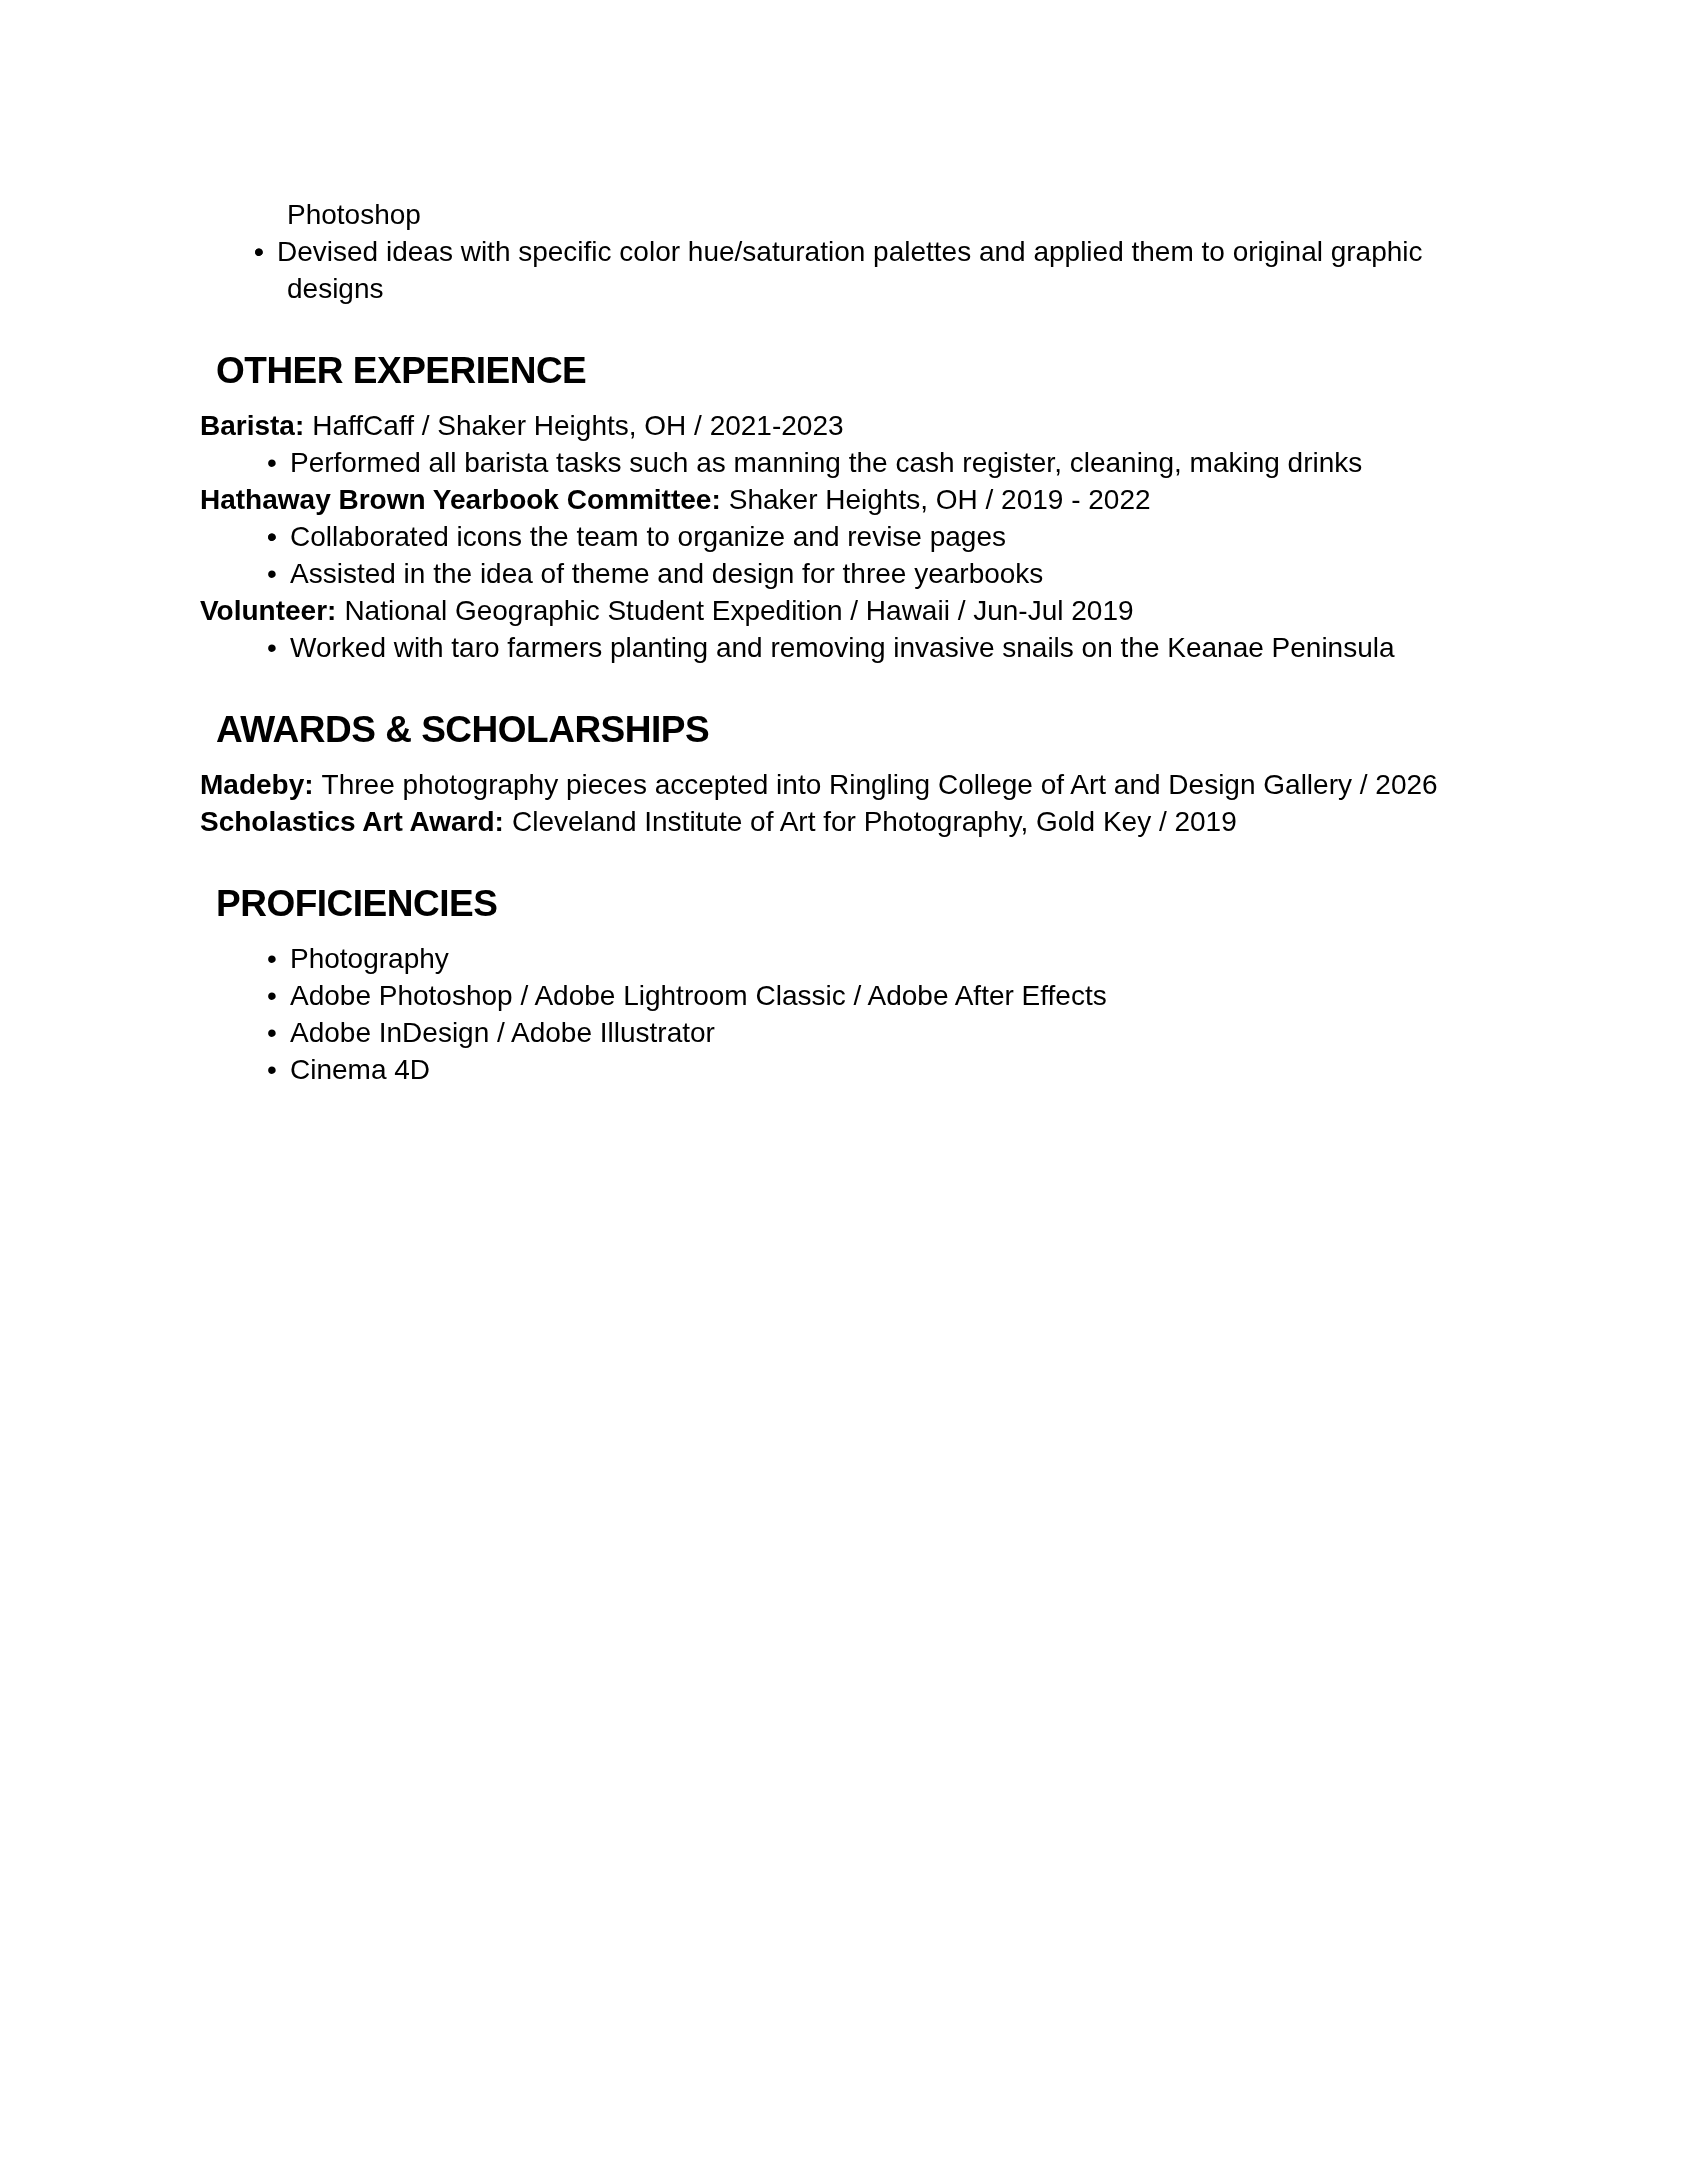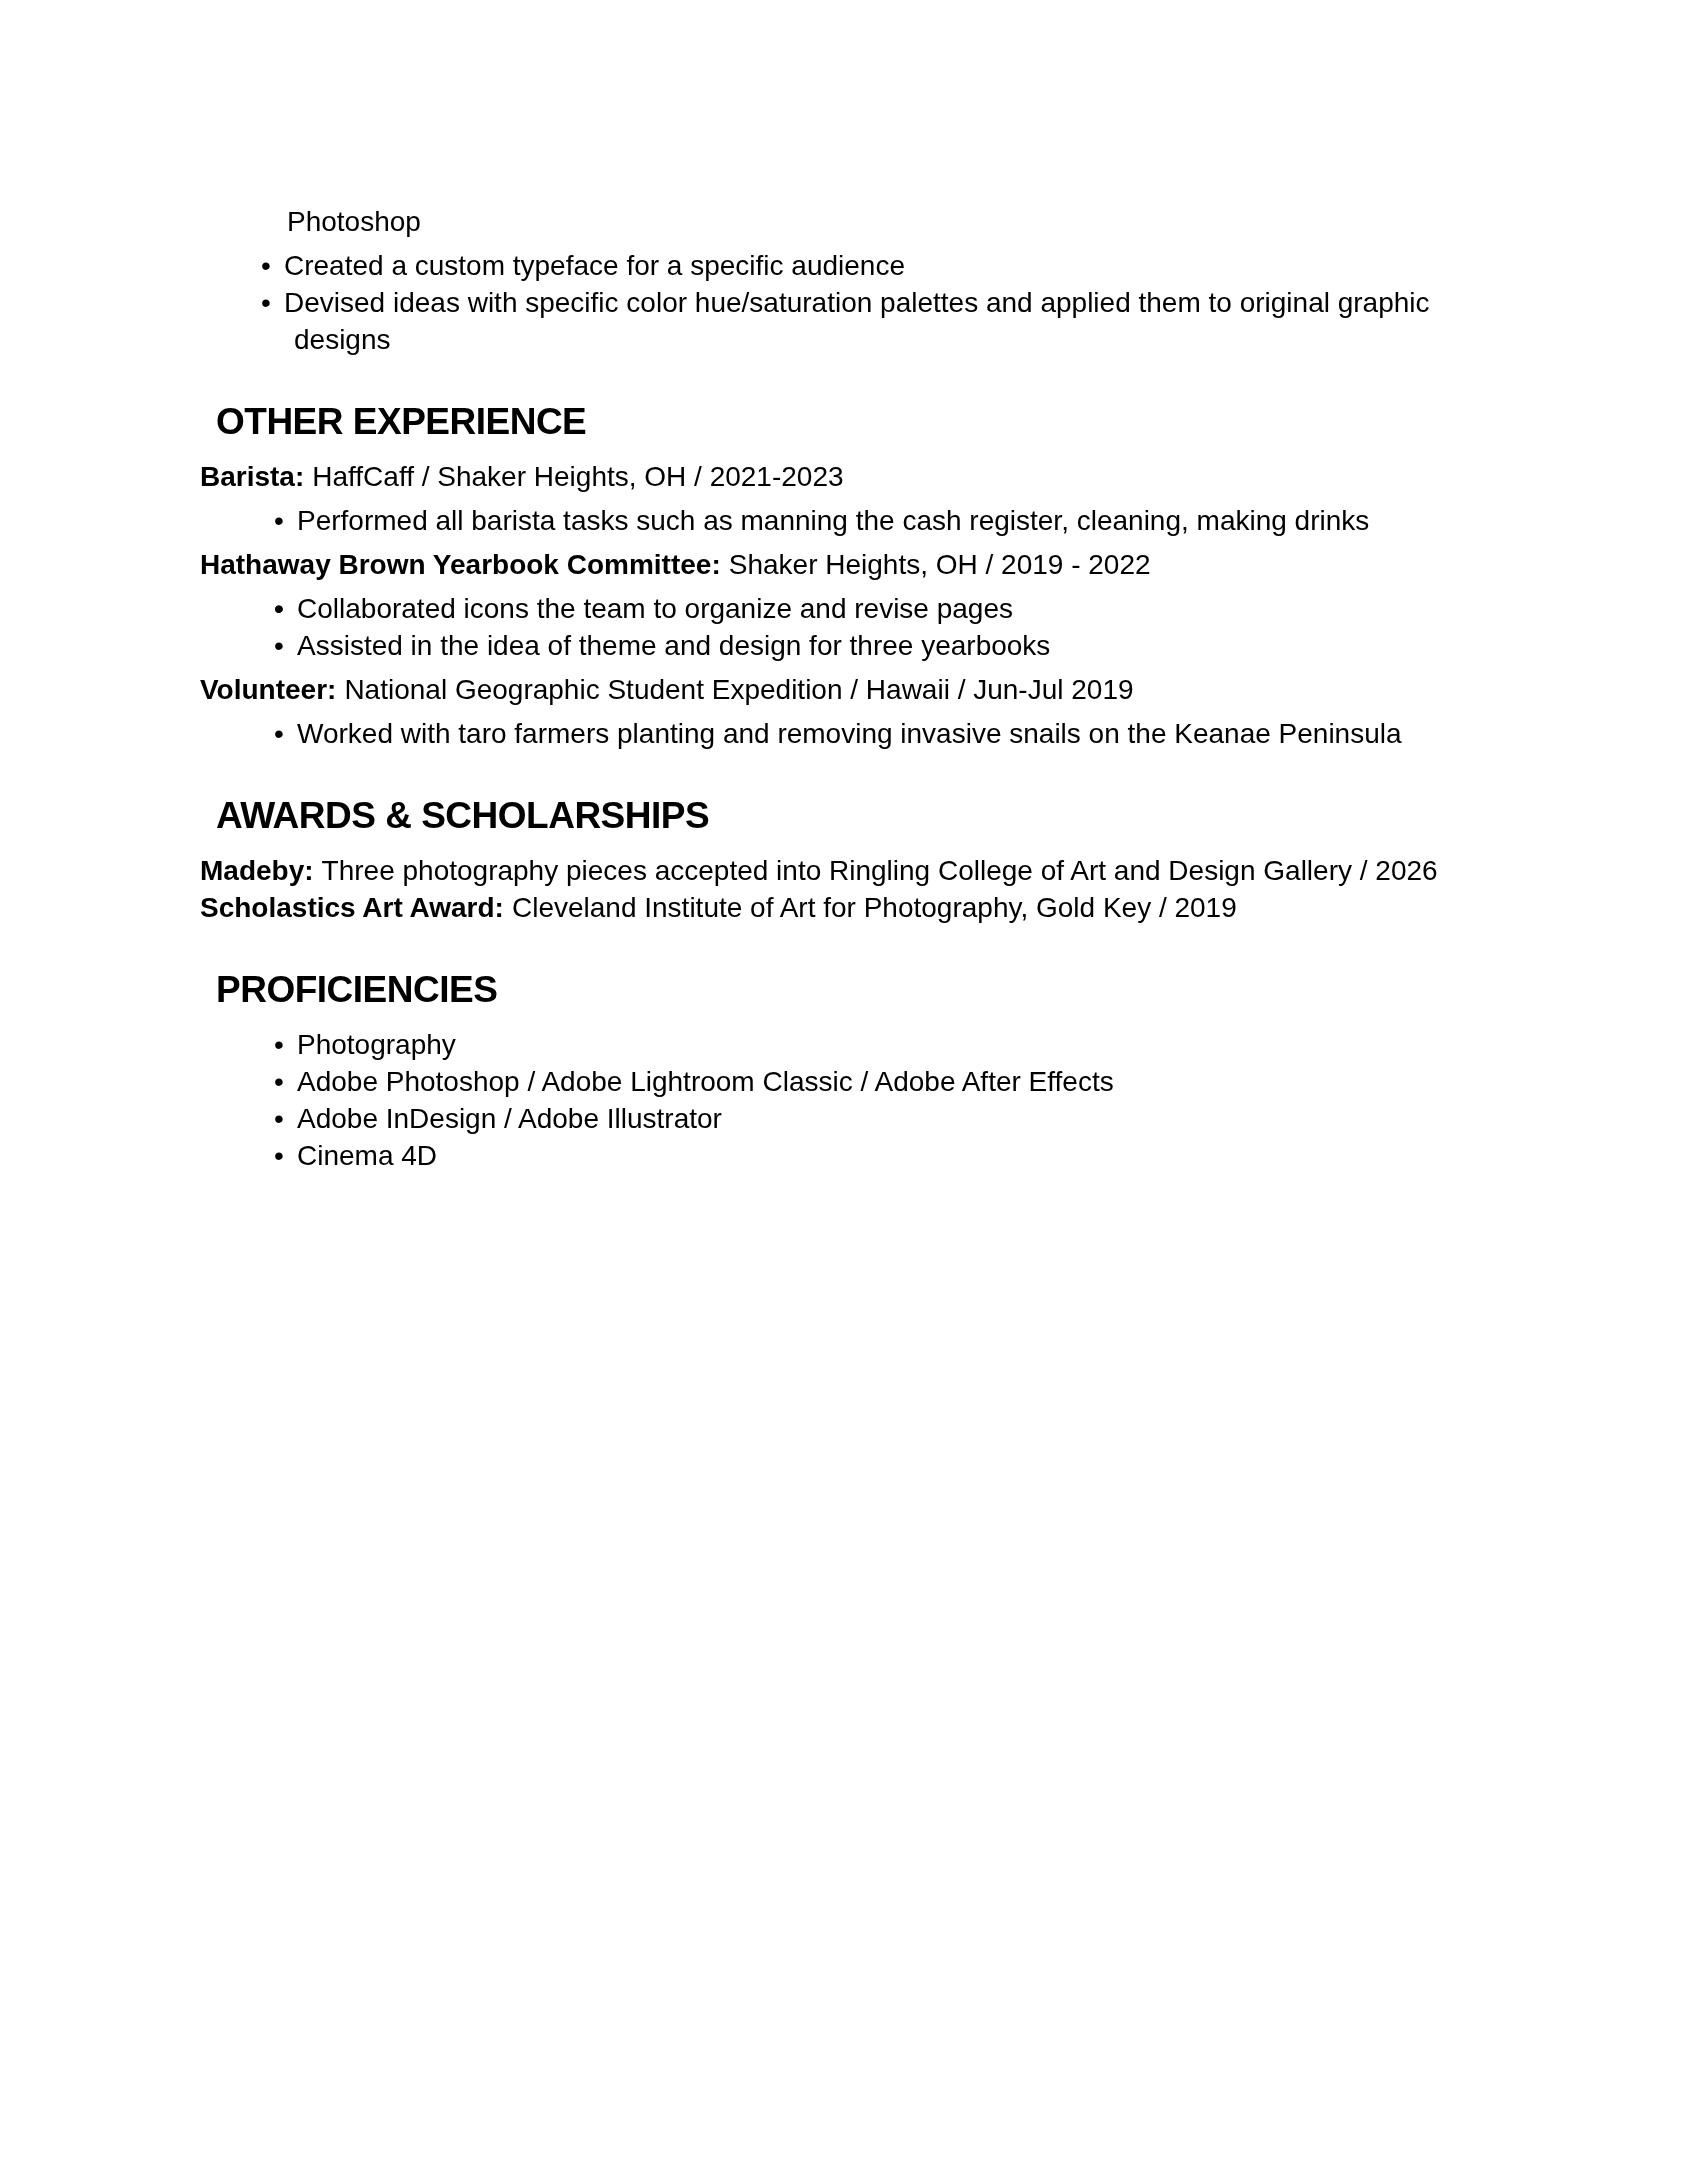--- a/index.html
+++ b/index.html
@@ -17,21 +17,21 @@
     font-size: 28px;
     line-height: 37px;
     box-sizing: border-box;
     padding: 196px 208px 0 200px;
     overflow: hidden;
   }
   .content {
     width: 1275px;
   }
   p, ul, h2 {
-    margin: 7px;
+    margin: 0;
     padding: 0;
   }
   
   .wrap-line {
     margin-left: 87px;
   }
   
   ul.bullets {
     list-style: none;
   }
@@ -76,21 +76,21 @@
 </style>
 </head>
 <body>
 
 <div class="page">
   <div class="content">
 
     <div>
       <p class="wrap-line">Photoshop</p>
       <ul class="bullets lvl1">
-        <li><span class="dot">•</span><span>Created a custom typeface for a specific audience</span></li>
+        <li><span class="dot">•</span></li>
         <li><span class="dot">•</span><span>Devised ideas with specific color hue/saturation palettes and applied them to original graphic designs</span></li>
       </ul>
     </div>
 
     <section>
       <h2 class="sec-title">OTHER EXPERIENCE</h2>
 
       <p class="entry"><span class="lbl">Barista:</span><span>HaffCaff / Shaker Heights, OH / 2021-2023</span></p>
       <ul class="bullets lvl2">
         <li><span class="dot">•</span><span>Performed all barista tasks such as manning the cash register, cleaning, making drinks</span></li>

